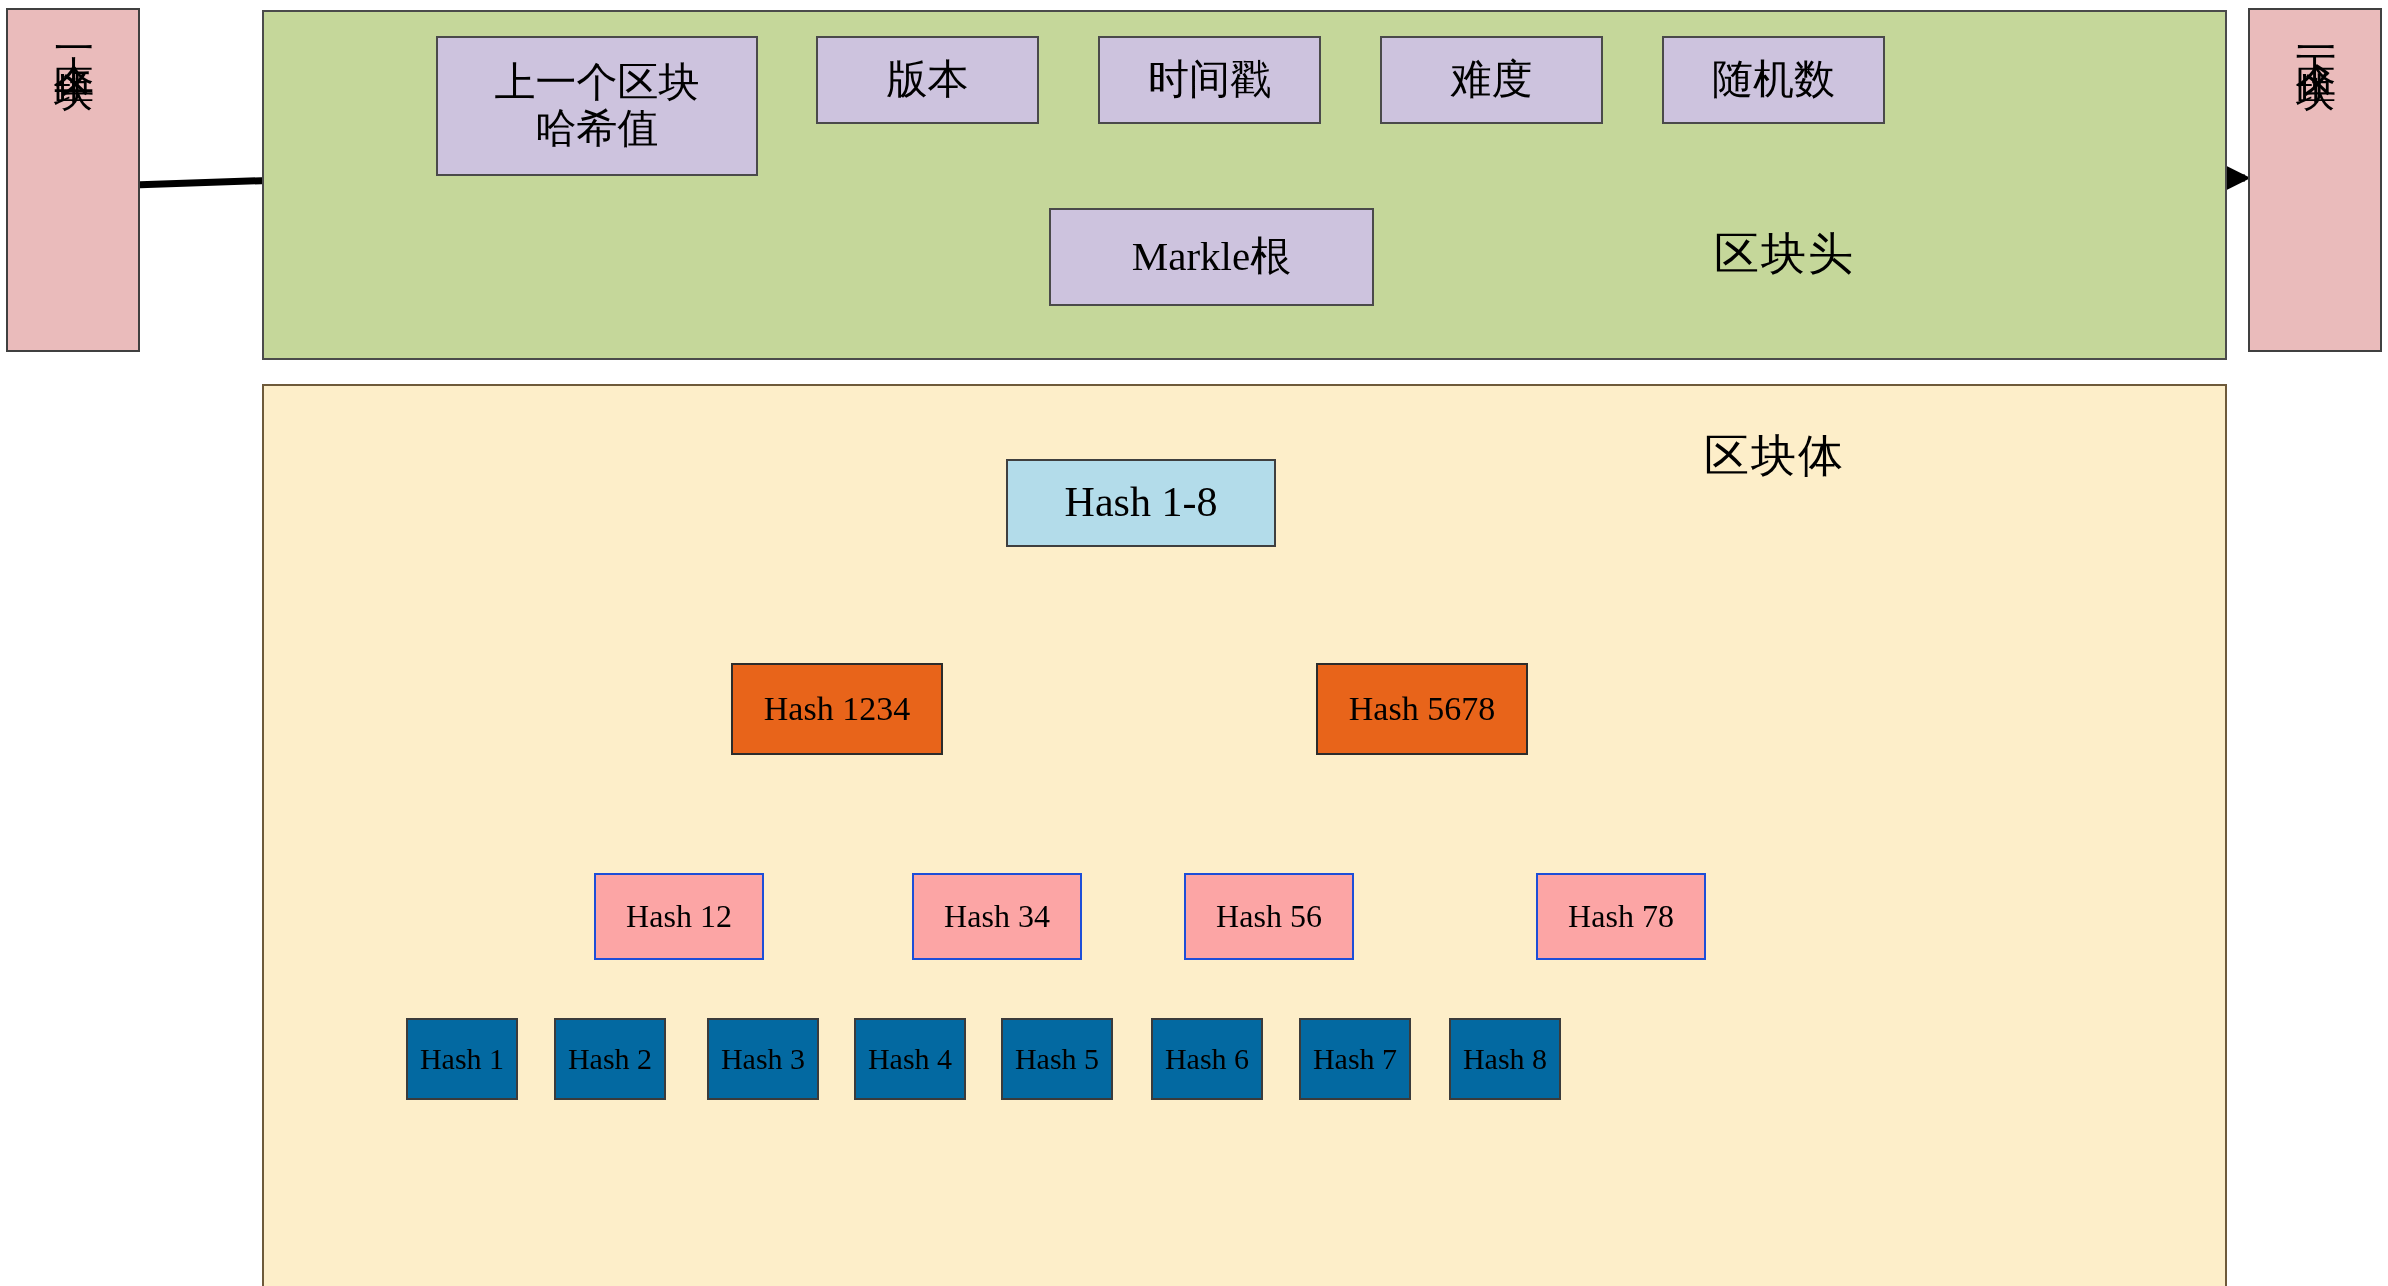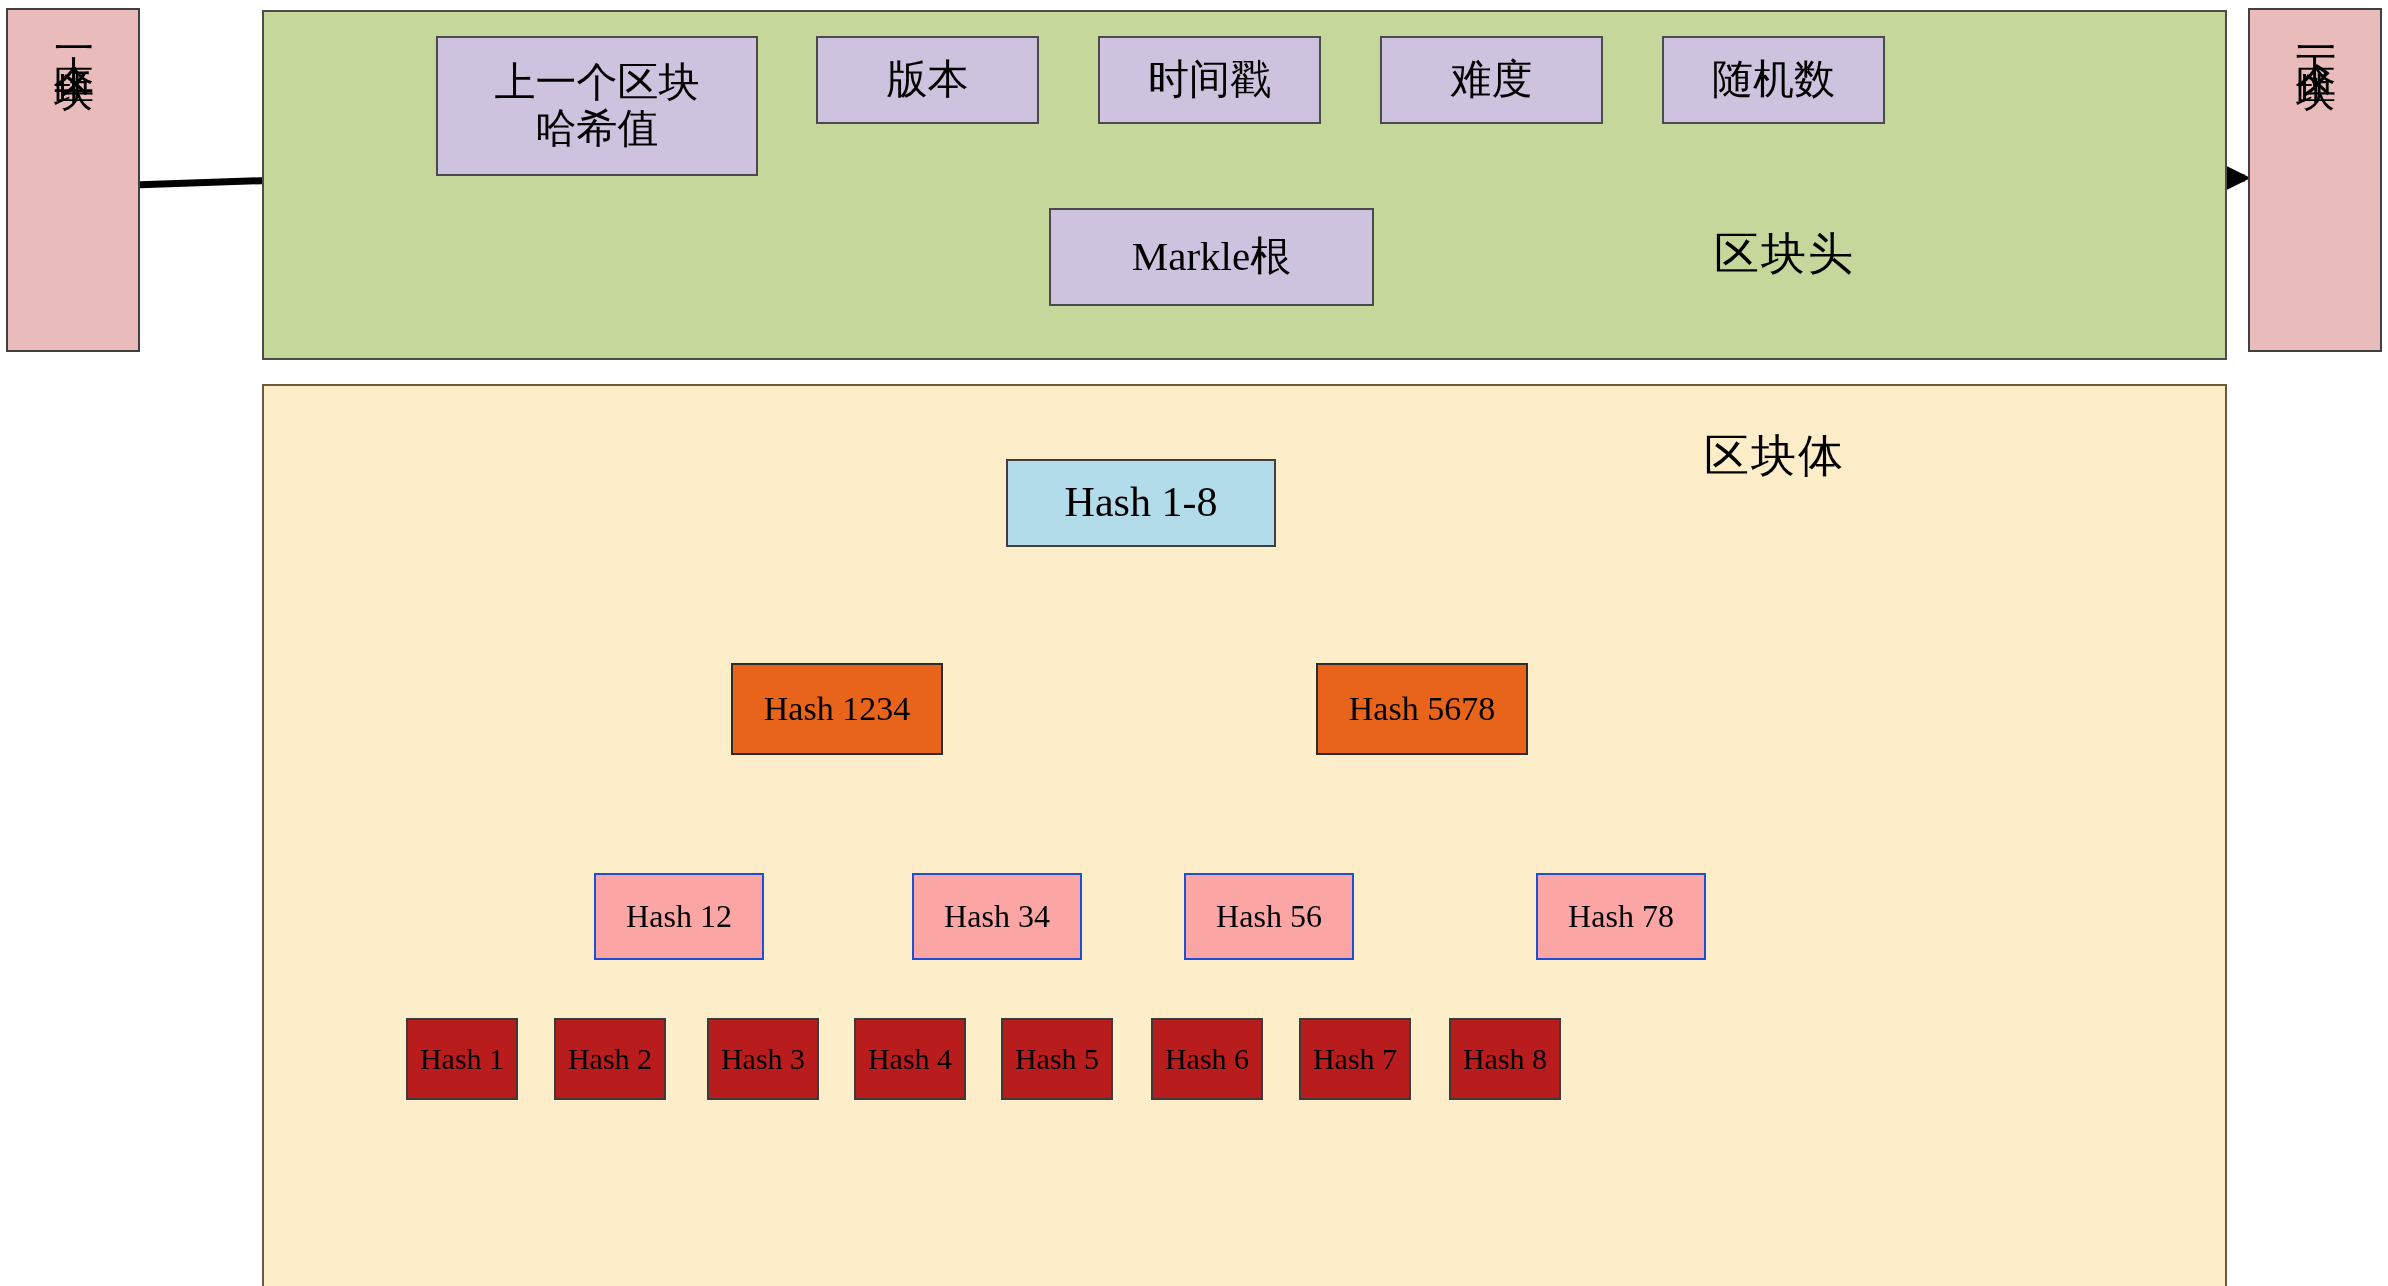--- a/index.html
+++ b/index.html
@@ -84,21 +84,21 @@
     position: absolute;
     font-size: 45px;
     color: #000;
     letter-spacing: 2px;
   }
 
   
   .node-root   { background: #b3dcea; border: 2px solid #3f3f3f; font-size: 42px; }
   .node-l1     { background: #e8641a; border: 2px solid #2c2c2c; font-size: 34px; }
   .node-l2     { background: #fca5a5; border: 2px solid #1d4ed8; font-size: 32px; }
-  .node-leaf   { background: #b91c1c; border: 2px solid #3b3b3b; font-size: 30px; }
+  .node-leaf   { background: #0369a1; border: 2px solid #3b3b3b; font-size: 30px; }
 
   
   #edges {
     position: absolute;
     left: 0; top: 0;
     width: 2388px;
     height: 1286px;
     pointer-events: none;
   }
   .edge-thin { stroke: #2e2a21; stroke-width: 2.2; fill: none; }

